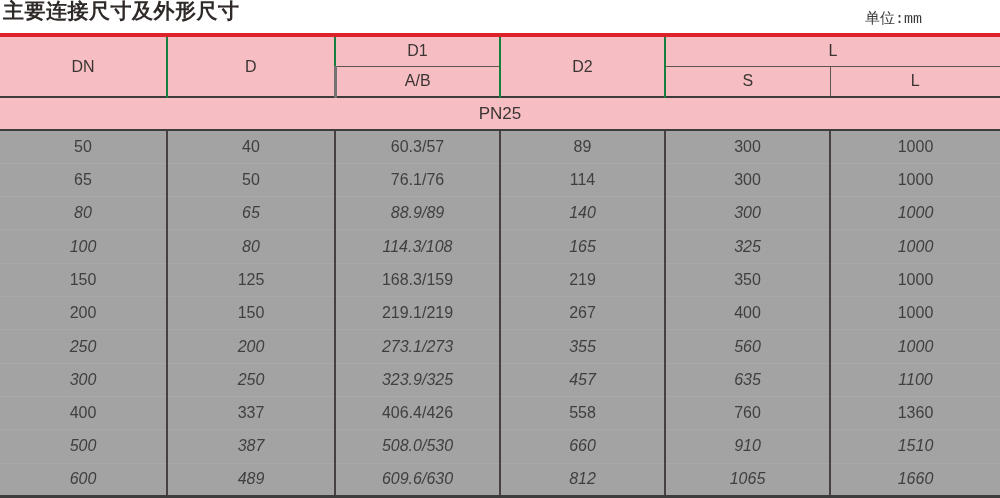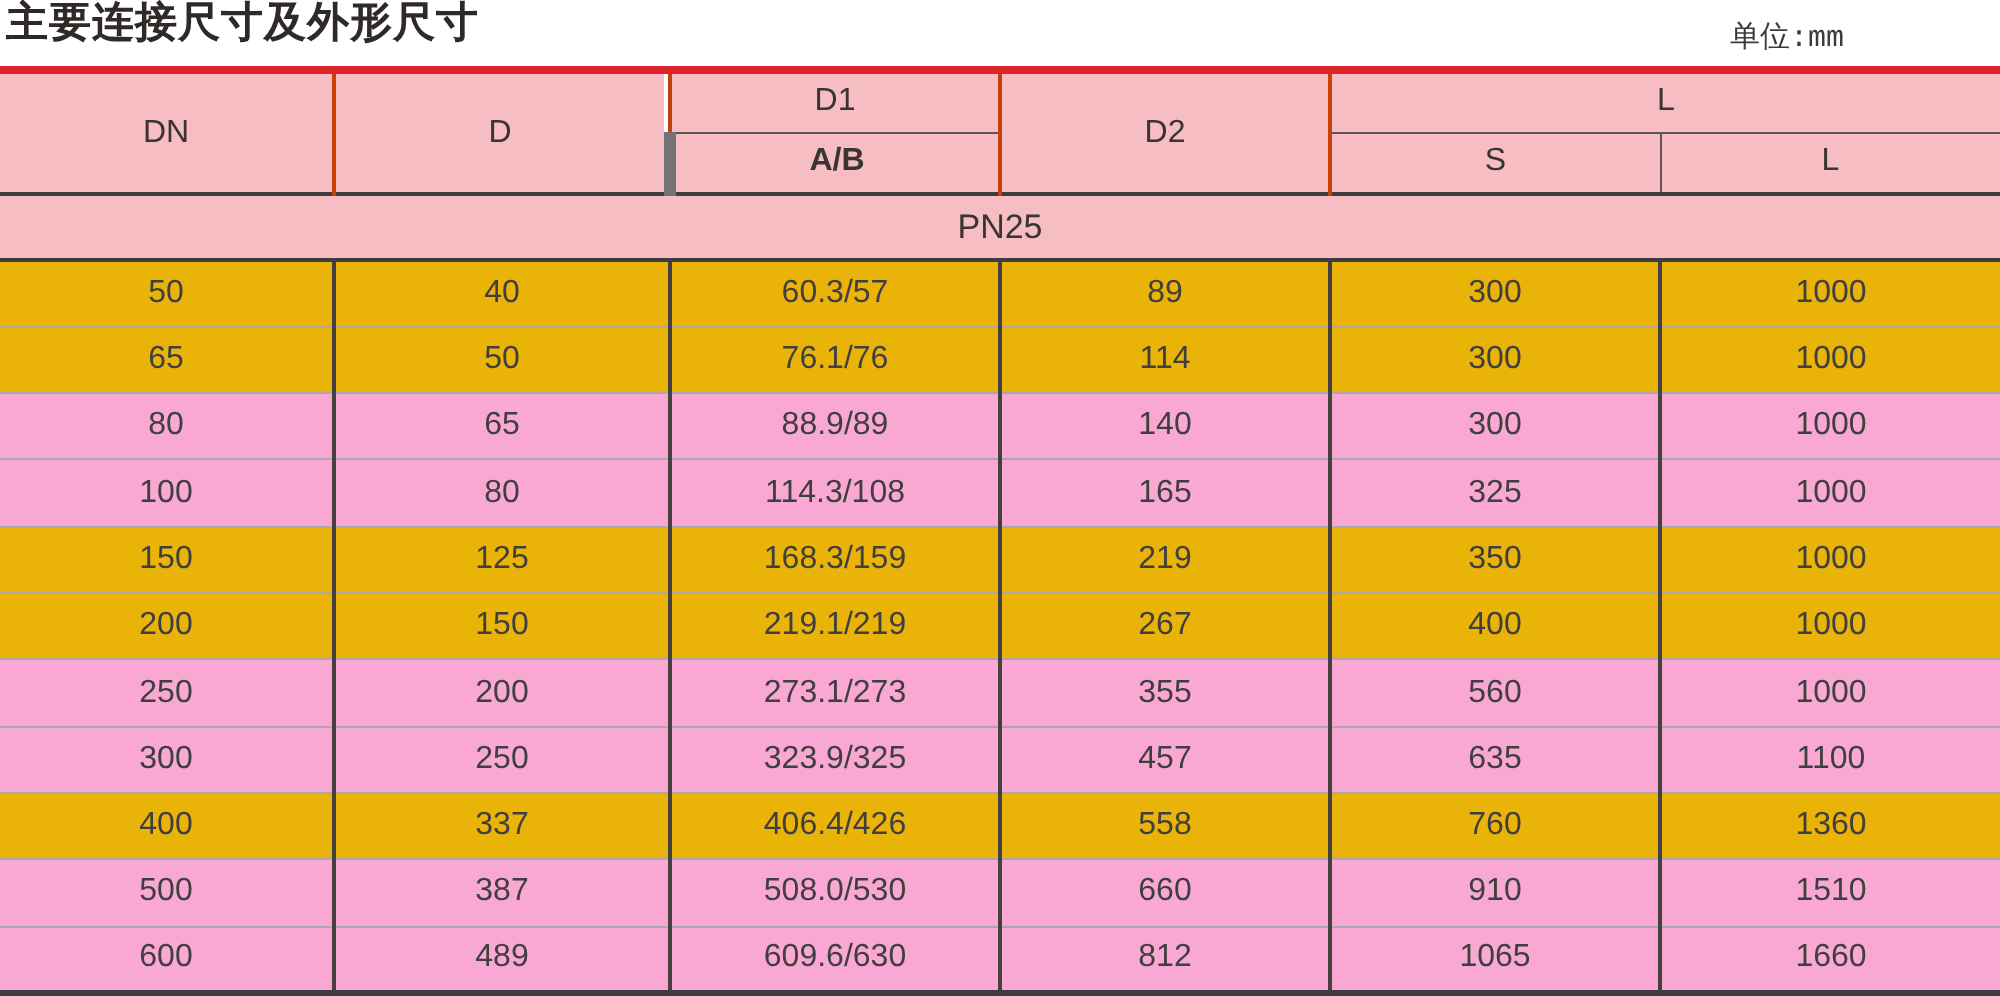--- a/index.html
+++ b/index.html
@@ -37,39 +37,39 @@
   }
   th, td {
     text-align: center; vertical-align: middle;
     font-weight: normal; font-size: 16px;
     padding: 0; overflow: hidden; white-space: nowrap;
   }
 
   
   thead th { background: #f6bec2; color: #3a3434; }
   tr.hrow { height: 31px; }
-  tr.hrow th { border-left: 2px solid #c2410c; }
+  tr.hrow th { border-left: 2px solid #15803d; }
   tr.hrow th:first-child { border-left: none; }
   th.split-top { border-bottom: 1px solid #5d5455; }
   th.sub-s { border-left: 2px solid #474041; }
   th.sub-l { border-left: 1px solid #5d5455 !important; }
-  tr.hrow-bottom th:first-child { border-left: 6px solid #737373; font-weight: bold; }
+  tr.hrow-bottom th:first-child { border-left: 3px solid #737373; }
 
   
   tr.group-row { height: 33px; }
   tr.group-row th {
     background: #f6bec2; color: #3a3434; font-size: 17px;
     border-top: 2px solid #3d3d3d;
     border-bottom: 2px solid #3d3d3d;
     text-align: center;
   }
 
   
-  tbody tr { height: 33px; background: #eab308; }
-  tbody tr.shaded { background: #f9a8d4; }
+  tbody tr { height: 33px; background: #a3a3a3; }
+  tbody tr.shaded { background: #a3a3a3; font-style: italic; }
   tbody td {
     color: #3f3f3f;
     border-top: 1px solid #a9a9a9;
     border-left: 2px solid #474041;
   }
   tbody td:first-child { border-left: none; }
   tbody tr:first-child td { border-top: none; }
 </style>
 </head>
 <body>

